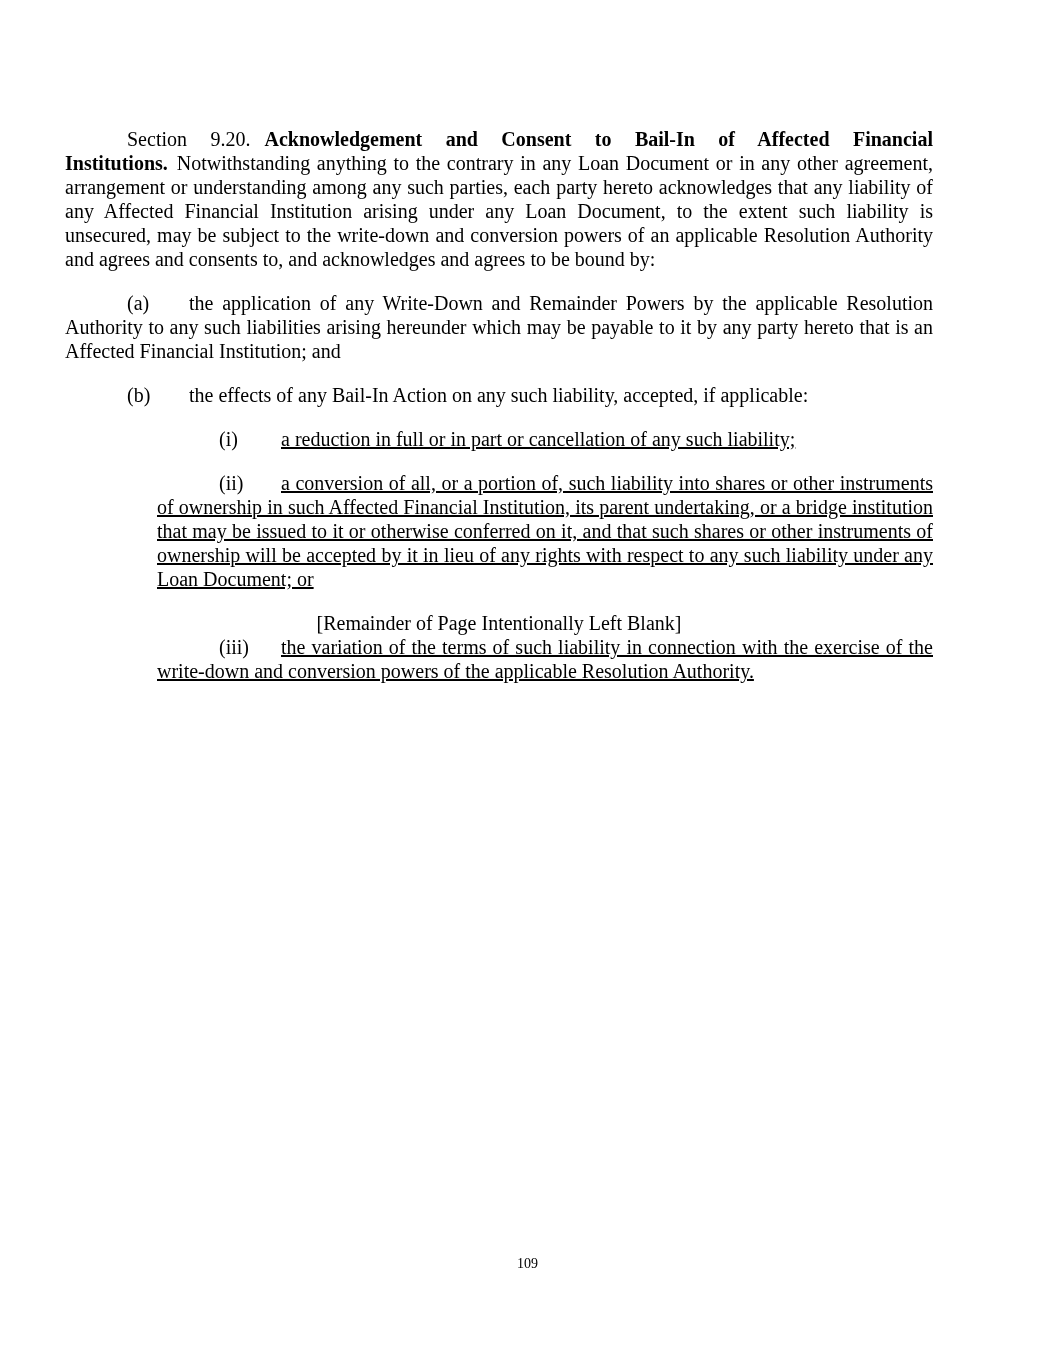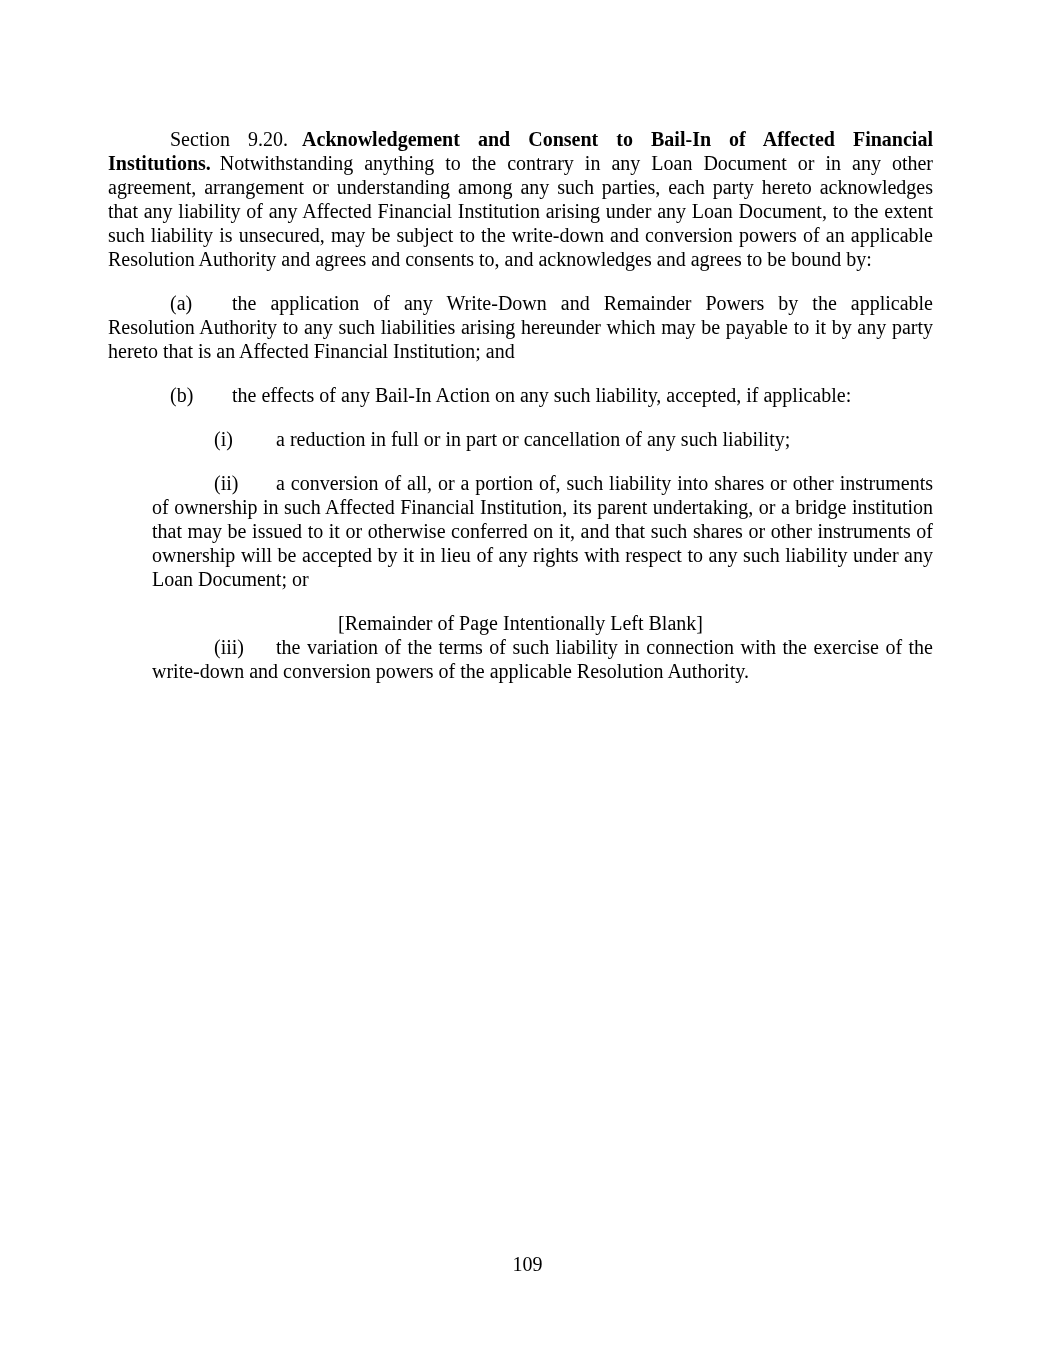--- a/index.html
+++ b/index.html
@@ -15,36 +15,37 @@
     color: #000000;
   }
   .doc-page {
     position: absolute;
     top: 0;
     left: 0;
     width: 1055px;
     height: 1182px;
     background: #ffffff;
     box-sizing: border-box;
-    padding: 127px 122px 0 108px;
+    padding: 127px 122px 0 65px;
     font-size: 20px;
     line-height: 24px;
   }
   .para {
     margin: 0 0 20px 0;
     text-align: justify;
   }
   
   .indent-1 {
     text-indent: 62px;
   }
   
   .indent-2 {
-    margin-left: 44px;
+    margin-left: 92px;
     text-indent: 62px;
+    text-decoration: underline;
   }
   .clause-label {
     display: inline-block;
     min-width: 62px;
     text-indent: 0;
   }
   .section-label {
     margin-right: 14px;
   }
   .section-title {
@@ -55,21 +56,21 @@
     text-align: center;
     text-indent: 0;
     margin: 0;
   }
   .page-number {
     position: absolute;
     top: 1252px;
     left: 0;
     width: 1055px;
     text-align: center;
-    font-size: 20px;
+    font-size: 14px;
     line-height: 24px;
   }
 </style>
 </head>
 <body>
 
 <div class="doc-page">
 
   <p class="para indent-1"><span class="section-label">Section 9.20.</span><span class="section-title">Acknowledgement and Consent to Bail-In of Affected Financial Institutions.</span><span>Notwithstanding anything to the contrary in any Loan Document or in any other agreement, arrangement or understanding among any such parties, each party hereto acknowledges that any liability of any Affected Financial Institution arising under any Loan Document, to the extent such liability is unsecured, may be subject to the write-down and conversion powers of an applicable Resolution Authority and agrees and consents to, and acknowledges and agrees to be bound by:</span></p>
 

